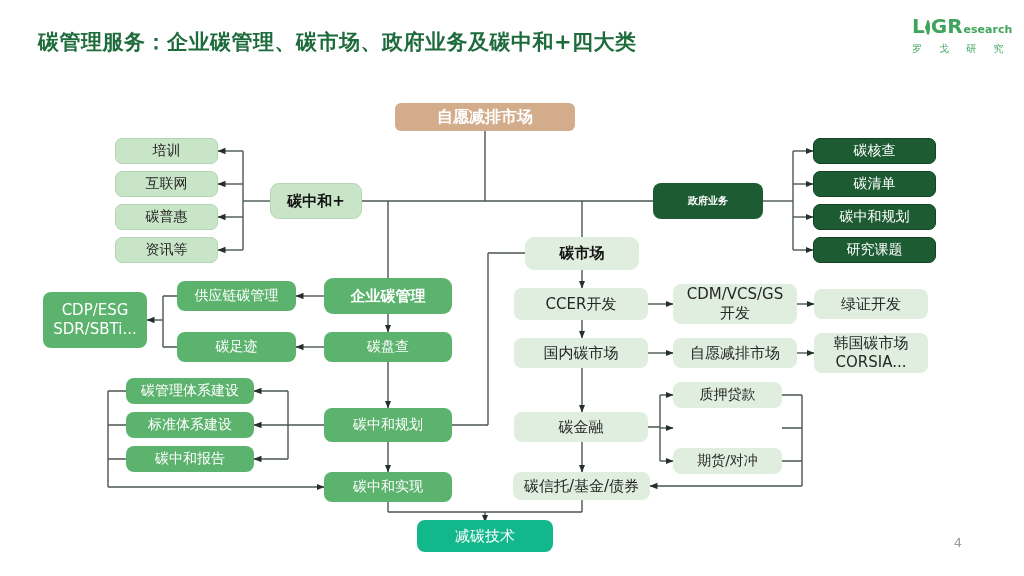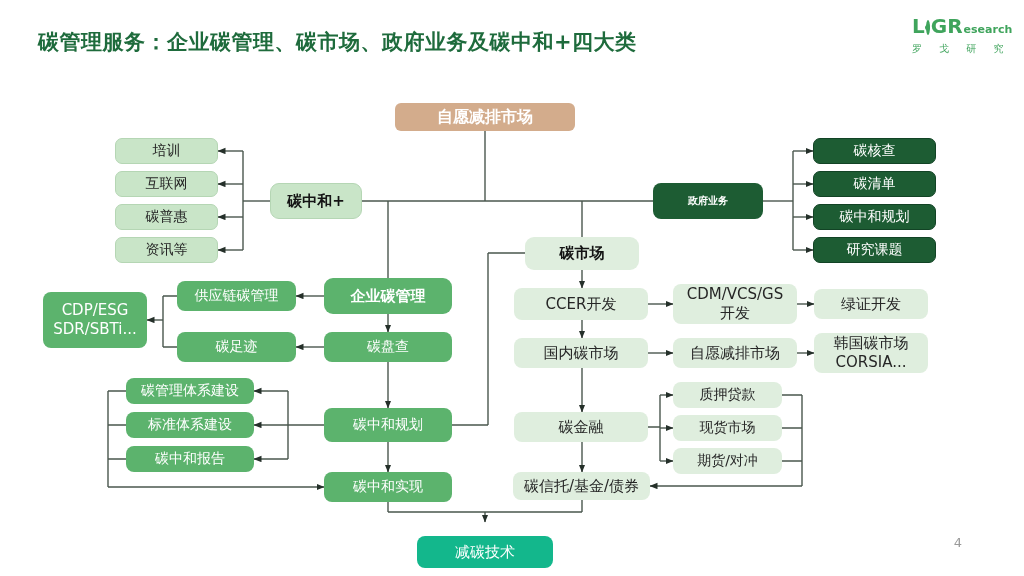--- a/index.html
+++ b/index.html
@@ -166,21 +166,20 @@
   </div>
   <div class="node pale" style="left:814px;top:289px;width:114px;height:30px;font-size:15px">绿证开发</div>
   <div class="node pale" style="left:514px;top:338px;width:134px;height:30px;font-size:15px">国内碳市场</div>
   <div class="node pale" style="left:673px;top:338px;width:124px;height:30px;font-size:15px">自愿减排市场</div>
   <div class="node pale two" style="left:814px;top:333px;width:114px;height:40px;font-size:15px">
     <span>韩国碳市场</span>
     <span>CORSIA...</span>
   </div>
   <div class="node pale" style="left:514px;top:412px;width:134px;height:30px;font-size:15px">碳金融</div>
   <div class="node pale" style="left:673px;top:382px;width:109px;height:26px">质押贷款</div>
-  <div class="node pale" style="left:673px;top:415px;width:109px;height:26px">现货市场</div>
   <div class="node pale" style="left:673px;top:448px;width:109px;height:26px">期货/对冲</div>
   <div class="node pale" style="left:513px;top:472px;width:137px;height:28px;font-size:15px">碳信托/基金/债券</div>
 
-  <div class="node teal" style="left:417px;top:536px;width:136px;height:32px">减碳技术</div>
+  <div class="node teal" style="left:417px;top:520px;width:136px;height:32px">减碳技术</div>
 
   <div class="page-num">4</div>
 
 </div>
 
 </body></html>

